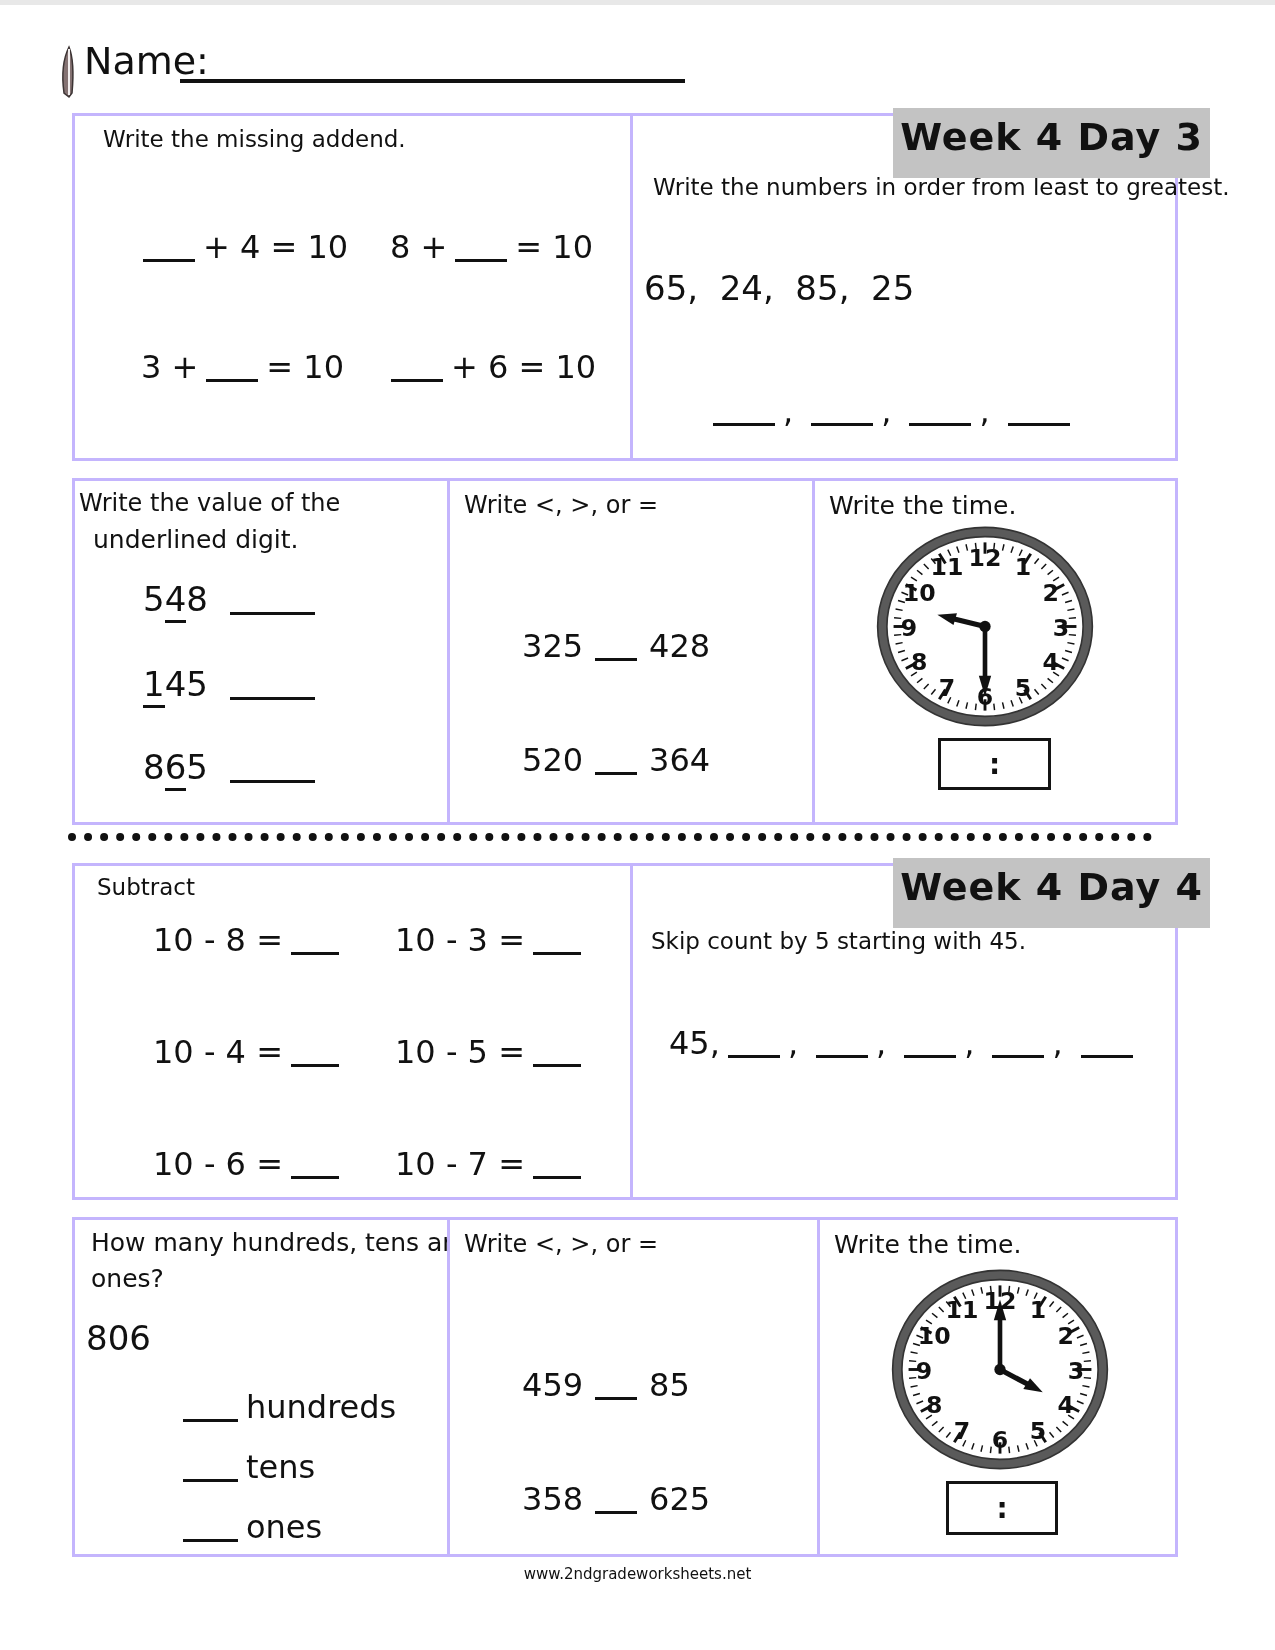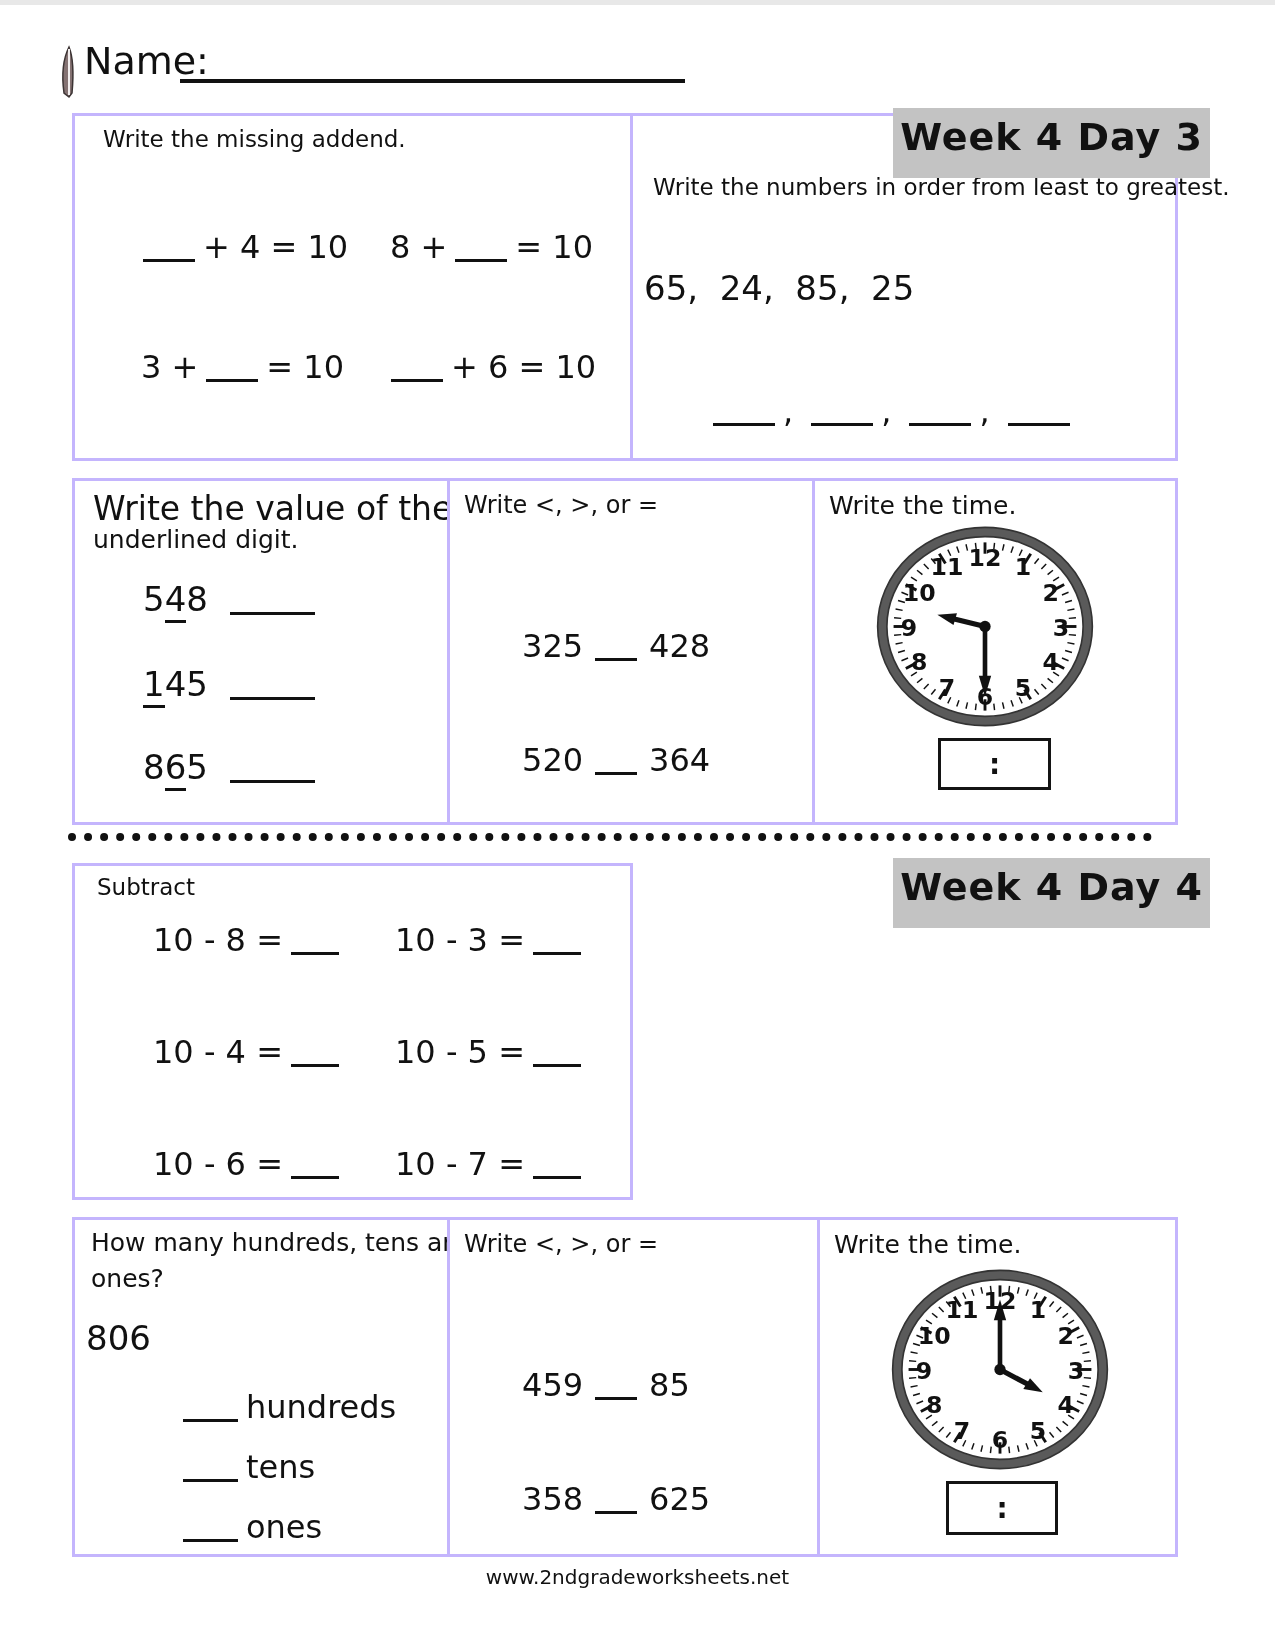--- a/index.html
+++ b/index.html
@@ -24,21 +24,21 @@
   .grey-hdr{
     position:absolute;background:#c3c3c3;width:317px;height:70px;line-height:58px;
     text-align:center;font-size:38px;font-weight:600;z-index:5;letter-spacing:1px;
   }
   .ul-digit{border-bottom:3px solid #111;padding-bottom:1px;}
   .dotted-sep{position:absolute;left:68px;width:1084px;height:0;border-top:8px dotted #111;}
   .digital-box{position:absolute;border:3px solid #141414;background:#fff;box-sizing:border-box;
     text-align:center;font-size:28px;font-weight:600;}
   .name-label{position:absolute;font-size:38px;}
   .name-line{position:absolute;border-bottom:4px solid #111;}
-  .footer{position:absolute;left:0;right:0;text-align:center;font-size:20px;}
+  .footer{position:absolute;left:0;right:0;text-align:center;font-size:15px;}
   svg.clock{position:absolute;}
 </style>
 </head>
 <body>
 
 <div id="page">
 
   <svg class="abs" style="left:56px;top:40px" width="28" height="54" viewBox="0 0 28 54">
     <path d="M13 2 C8 12 5 26 8 48 L13 52 L16 48 C18 26 17 12 13 2 Z" fill="#847272" stroke="#3c3434" stroke-width="1.5"></path>
     <path d="M13 4 L13 50" stroke="#f2eeee" stroke-width="2"></path>
@@ -66,21 +66,21 @@
 
   <div class="box" style="left:630px;top:108px;width:548px;height:348px">
     <div class="instr" style="left:20px;top:58px">Write the numbers in order from least to greatest.</div>
     <div class="center-row big" style="top:152px">65,  24,  85,  25</div>
     <div class="center-row prob" style="top:238px;position:absolute">
       <span class="blank w62"></span><span class="comma">,</span><span class="blank w62"></span><span class="comma">,</span><span class="blank w62"></span><span class="comma">,</span><span class="blank w62"></span>
     </div>
   </div>
 
   <div class="box" style="left:72px;top:473px;width:378px;height:347px">
-    <div class="instr" style="left:18px;top:8px;font-size:33px">Write the value of the</div>
+    <div class="instr" style="left:4px;top:8px;font-size:24px">Write the value of the</div>
     <div class="instr" style="left:18px;top:44px;font-size:25px">underlined digit.</div>
     <div class="prob big" style="left:68px;top:98px">
       <span>5</span><span class="ul-digit">4</span><span>8</span><span class="blank w85"></span>
     </div>
     <div class="prob big" style="left:68px;top:183px">
       <span></span><span class="ul-digit">1</span><span>45</span><span class="blank w85"></span>
     </div>
     <div class="prob big" style="left:68px;top:266px">
       <span>8</span><span class="ul-digit">6</span><span>5</span><span class="blank w85"></span>
     </div>
@@ -192,20 +192,26 @@
   <div class="box" style="left:72px;top:858px;width:561px;height:337px">
     <div class="instr" style="left:22px;top:8px">Subtract</div>
     <div class="prob" style="left:78px;top:55px"><span>10 - 8 =</span><span class="blank w48"></span></div>
     <div class="prob" style="left:320px;top:55px"><span>10 - 3 =</span><span class="blank w48"></span></div>
     <div class="prob" style="left:78px;top:167px"><span>10 - 4 =</span><span class="blank w48"></span></div>
     <div class="prob" style="left:320px;top:167px"><span>10 - 5 =</span><span class="blank w48"></span></div>
     <div class="prob" style="left:78px;top:279px"><span>10 - 6 =</span><span class="blank w48"></span></div>
     <div class="prob" style="left:320px;top:279px"><span>10 - 7 =</span><span class="blank w48"></span></div>
   </div>
 
+  <div class="box" style="left:630px;top:858px;width:548px;height:337px">
+    <div class="instr" style="left:18px;top:62px">Skip count by 5 starting with 45.</div>
+    <div class="prob" style="left:36px;top:158px">
+      <span>45,</span><span class="blank w52"></span><span class="comma">,</span><span class="blank w52"></span><span class="comma">,</span><span class="blank w52"></span><span class="comma">,</span><span class="blank w52"></span><span class="comma">,</span><span class="blank w52"></span>
+    </div>
+  </div>
 
   <div class="box" style="left:72px;top:1212px;width:378px;height:340px">
     <div class="instr" style="left:16px;top:8px;font-size:25px">How many hundreds, tens and</div>
     <div class="instr" style="left:16px;top:44px;font-size:25px">ones?</div>
     <div class="center-row big" style="top:98px">806</div>
     <div class="prob" style="left:108px;top:168px"><span class="blank w55" style="margin-left:0"></span><span>hundreds</span></div>
     <div class="prob" style="left:108px;top:228px"><span class="blank w55" style="margin-left:0"></span><span>tens</span></div>
     <div class="prob" style="left:108px;top:288px"><span class="blank w55" style="margin-left:0"></span><span>ones</span></div>
   </div>
 

